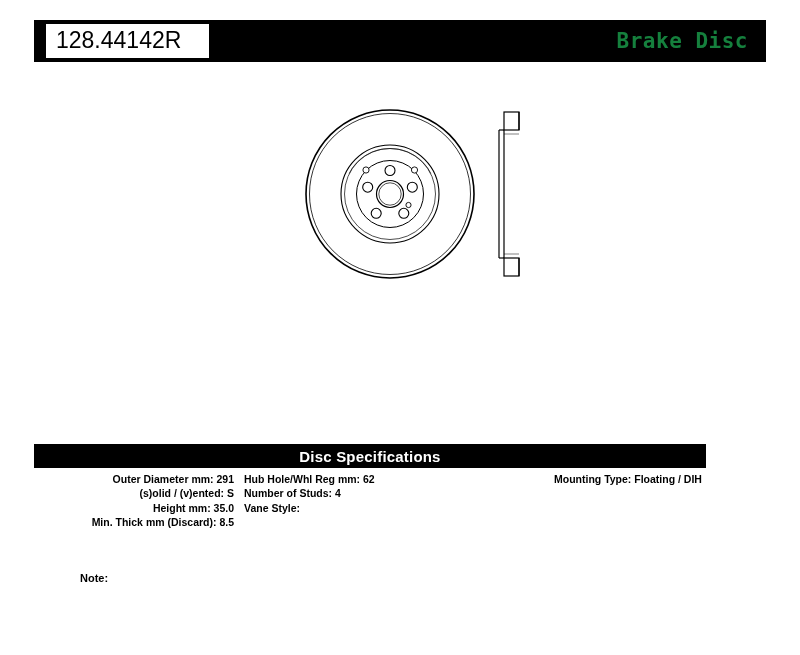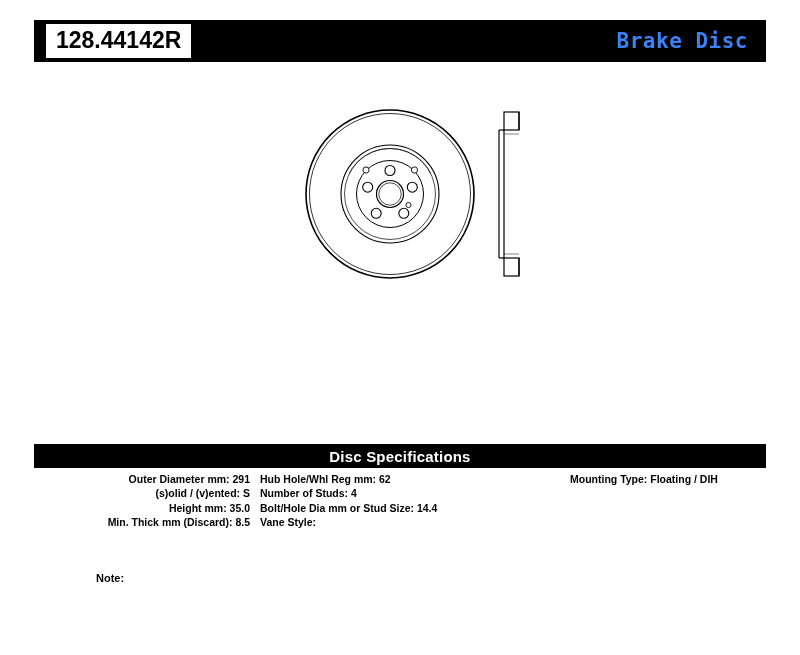--- a/index.html
+++ b/index.html
@@ -27,29 +27,29 @@
     background: #000000;
     display: flex;
     align-items: center;
     justify-content: space-between;
     padding: 0 18px 0 0;
   }
   .part-number {
     background: #ffffff;
     color: #000000;
     font-size: 23px;
-    font-weight: bold;
+    font-weight: normal;
     line-height: 1;
-    padding: 5px 10px 6px 10px;
+    padding: 5px 28px 6px 10px;
     margin-left: 12px;
     letter-spacing: 0px;
     font-family: "Liberation Sans", sans-serif;
   }
   .header-title {
-    color: #3b82f6;
+    color: #15803d;
     font-size: 21px;
     font-weight: bold;
     letter-spacing: 0.5px;
     font-family: "DejaVu Sans Mono", monospace;
   }
 
   
   .drawing {
     position: absolute;
     left: 34px;
@@ -70,35 +70,35 @@
     top: 38px;
     width: 48px;
     height: 172px;
   }
 
   
   .spec-bar {
     position: absolute;
     left: 34px;
     top: 444px;
-    width: 732px;
+    width: 672px;
     height: 24px;
     background: #000000;
     color: #ffffff;
     font-size: 15px;
     font-weight: bold;
     display: flex;
     align-items: center;
     justify-content: center;
     letter-spacing: 0.2px;
   }
 
   .spec-body {
     position: absolute;
-    left: 34px;
+    left: 18px;
     top: 472px;
     width: 732px;
     height: 130px;
   }
   .col {
     position: absolute;
     font-size: 10.5px;
     font-weight: bold;
     line-height: 14.4px;
   }
@@ -195,21 +195,20 @@
   <div class="col col-left">
     <div class="row">Outer Diameter mm: 291</div>
     <div class="row">(s)olid / (v)ented: S</div>
     <div class="row">Height mm: 35.0</div>
     <div class="row">Min. Thick mm (Discard): 8.5</div>
   </div>
 
   <div class="col col-mid">
     <div class="row">Hub Hole/Whl Reg mm: 62</div>
     <div class="row">Number of Studs: 4</div>
-    <div class="row">Bolt/Hole Dia mm or Stud Size: 14.4</div>
     <div class="row">Vane Style:</div>
   </div>
 
   <div class="col col-right">
     <div class="row">Mounting Type: Floating / DIH</div>
   </div>
 
   <div class="note-row">Note:</div>
 </div>
 

